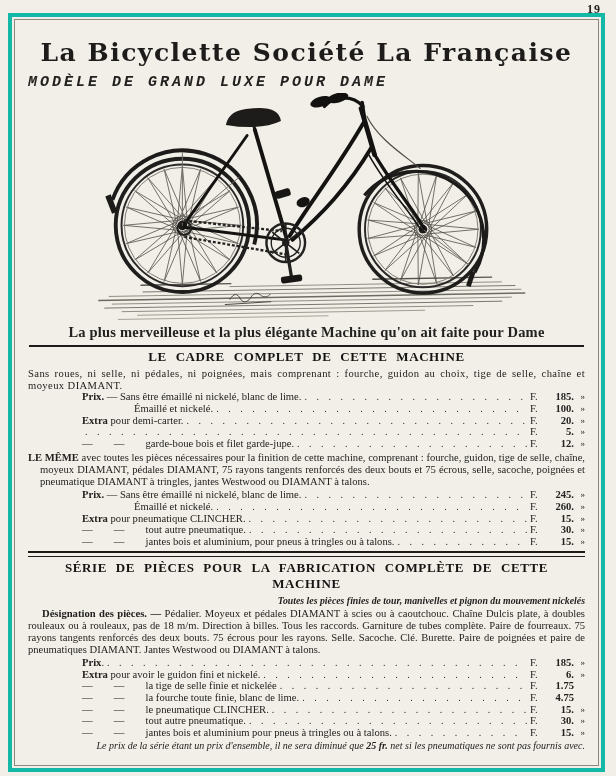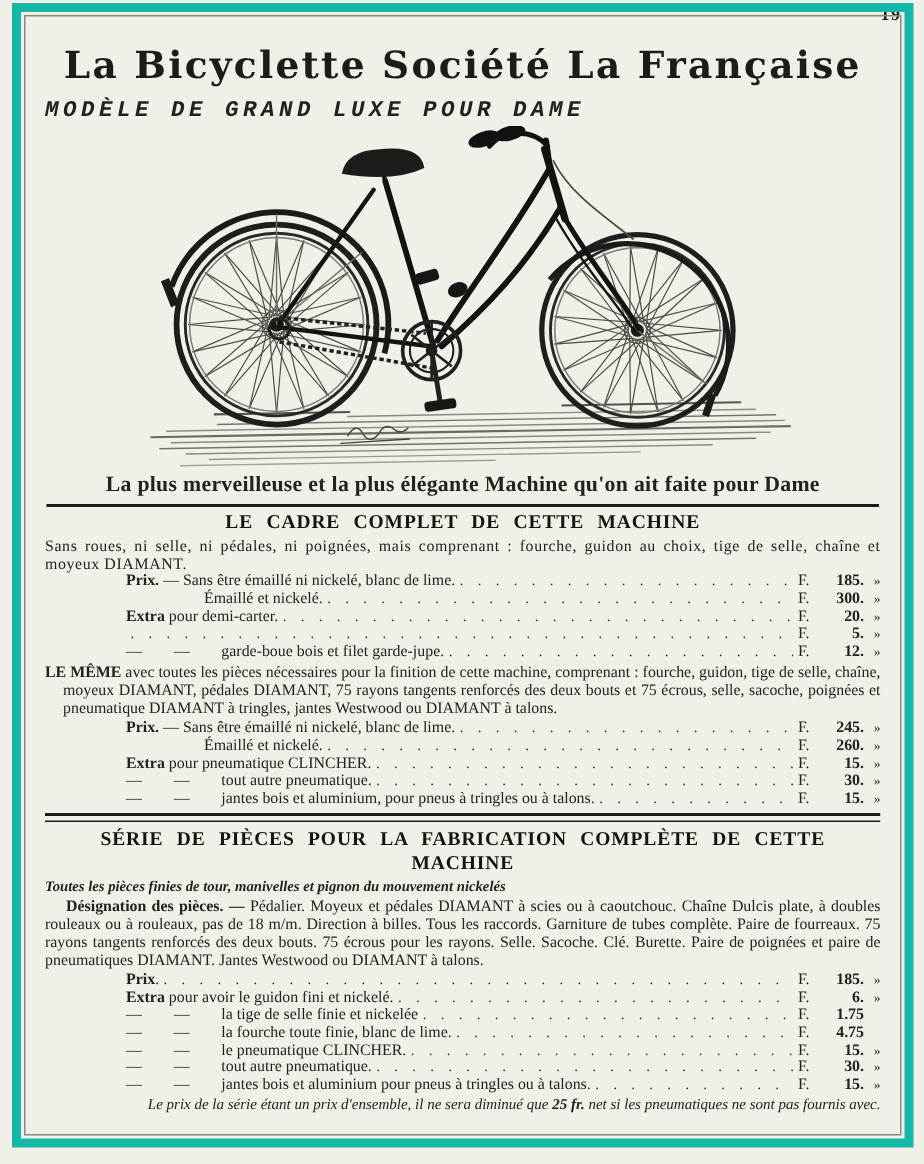--- a/index.html
+++ b/index.html
@@ -3,22 +3,22 @@
 <meta charset="utf-8">
 <style>
   html,body{margin:0;padding:0}
   body{
     width:616px;height:776px;position:relative;overflow:hidden;
     background:#f1efe8;color:#232220;
     font-family:"Liberation Serif", serif;
   }
   .pageno{position:absolute;top:2px;right:15px;font-weight:bold;font-size:12px;letter-spacing:1px}
   .frame{
-    position:absolute;left:8px;top:2px;width:589px;height:751px;
-    border:6px solid #14b8a6;
+    position:absolute;left:8px;top:13px;width:589px;height:751px;
+    border:4px solid #14b8a6;
   }
   .frame::before{
     content:"";position:absolute;left:2px;top:2px;right:2px;bottom:2px;
     border:1px solid #8b897f;pointer-events:none;
   }
   .content{position:absolute;left:16px;right:16px;top:6px;bottom:6px;overflow:hidden}
 
   .title{
     text-align:center;font-family:"DejaVu Serif",serif;font-weight:bold;
     font-size:25px;letter-spacing:1.5px;margin-top:15px;color:#1d1c1a;
@@ -27,21 +27,21 @@
     text-align:left;font-family:Liberation Mono, monospace;
     font-style:italic;font-weight:bold;font-size:15px;letter-spacing:3px;margin-top:7px;
   }
   .bike-wrap{text-align:center;margin-top:2px;height:228px}
   .tagline{text-align:center;font-weight:bold;font-size:14.5px;margin-top:3px;letter-spacing:.2px}
 
   .rule1{border:0;border-top:2px solid #1c1b19;margin:4px 1px 2px}
   .div2{border-top:2px solid #1c1b19;border-bottom:1px solid #1c1b19;height:3px;margin:4px 0 3px}
 
   .shead{text-align:center;font-weight:bold;font-size:13px;letter-spacing:.6px;word-spacing:5px;margin:2px 0 3px;color:#151412}
-  .sub-ital{text-align:left;font-style:italic;font-weight:bold;font-size:9.8px;margin:0 0 2px}
+  .sub-ital{text-align:right;font-style:italic;font-weight:bold;font-size:9.8px;margin:0 0 2px}
   .body-t{font-size:10.6px;line-height:11.7px;text-align:justify}
   .hang{padding-left:12px;text-indent:-12px}
   .desig{text-indent:14px}
   .b{font-weight:bold}
   .sp{letter-spacing:.4px}
 
   .row{display:flex;align-items:center;font-size:10.6px;line-height:11.6px;margin-right:0}
   .ind1{margin-left:54px}
   .ind2{margin-left:106px}
   .rb{font-weight:bold;white-space:pre}
@@ -245,21 +245,21 @@
       <span class="dots"></span>
       <span class="cur">F.</span>
         <span class="amt">185.</span>
         <span class="mk">»</span>
     </div>
     <div class="row ind2">
       <span class="rb"></span>
         <span class="rt">Émaillé et nickelé.</span>
       <span class="dots"></span>
       <span class="cur">F.</span>
-        <span class="amt">300.</span>
+        <span class="amt">100.</span>
         <span class="mk">»</span>
     </div>
     <div class="row ind1">
       <span class="rb">Extra</span>
         <span class="rt"> pour demi-carter.</span>
       <span class="dots"></span>
       <span class="cur">F.</span>
         <span class="amt">20.</span>
         <span class="mk">»</span>
     </div>

